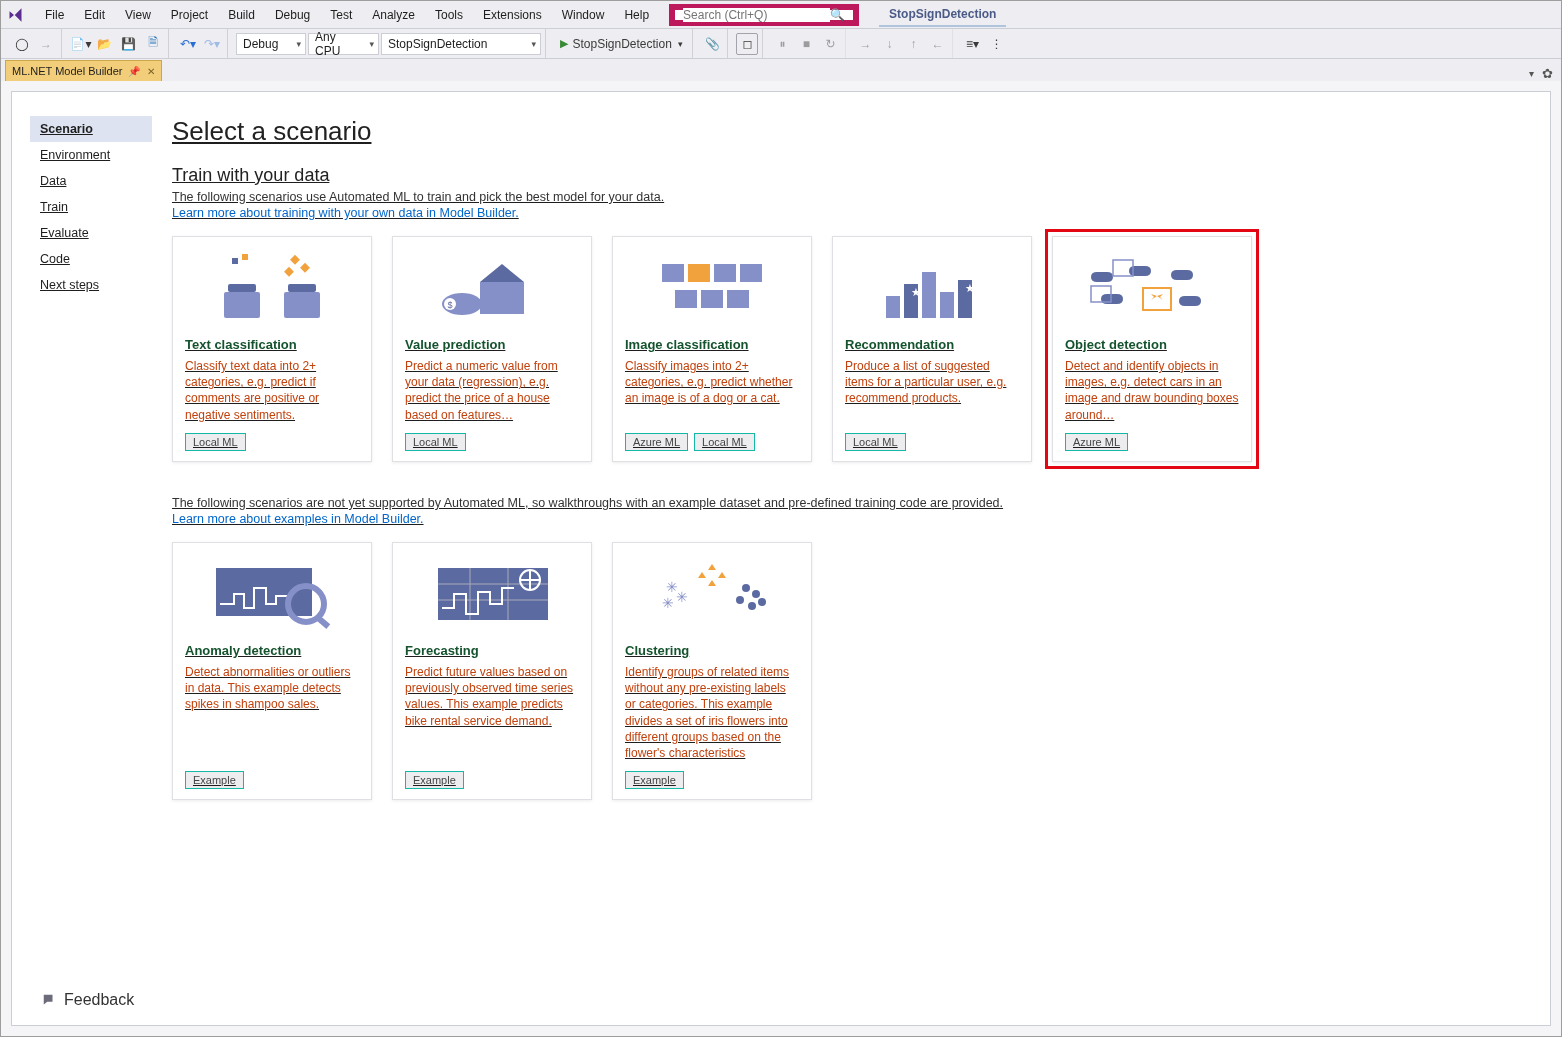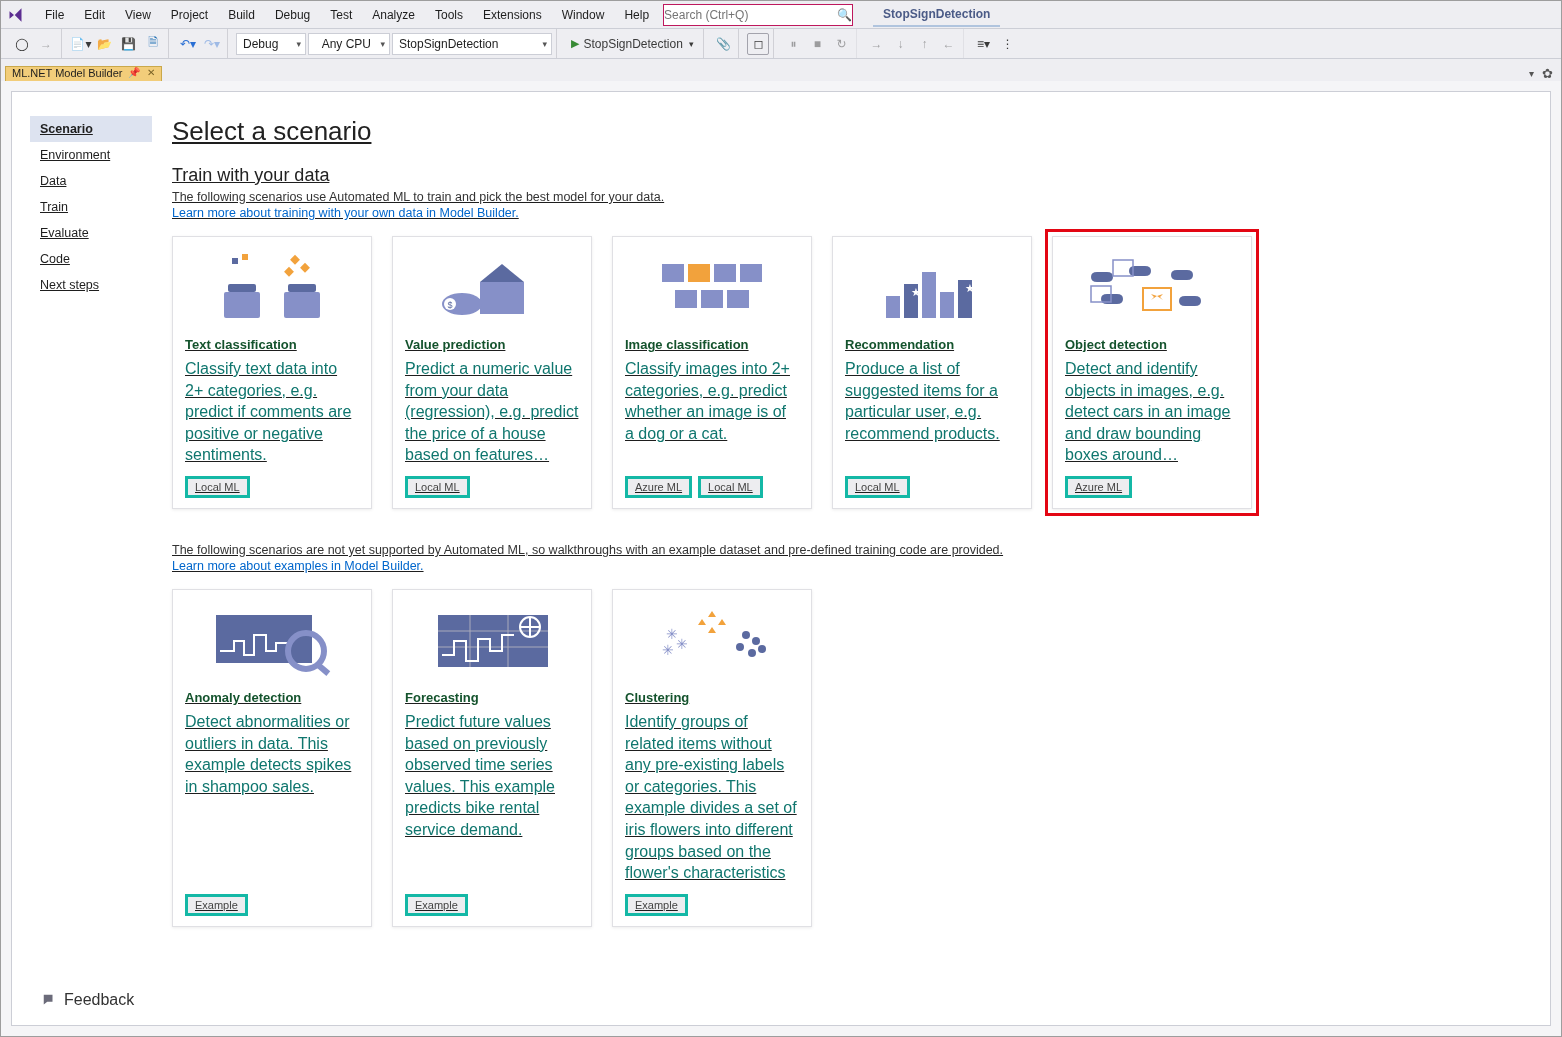--- a/index.html
+++ b/index.html
@@ -28,27 +28,27 @@
     width: 20px; height: 20px;
     display:flex; align-items:center; justify-content:center;
     margin-right:8px;
     color:#5c2d91;
   }
   .menu-item {
     padding: 4px 10px;
     cursor: default;
   }
   .searchbox {
-    margin-left: 4px;
+    margin-left: 10px;
     height: 22px;
     width: 190px;
-    border: 1px solid #be185d;
+    border: 6px solid #be185d;
     background: #fff;
     display:flex; align-items:center;
-    padding: 0 0;
+    padding: 0 8px;
     justify-content:space-between;
     color:#6a6a6a;
   }
   .searchbox input {
     border:none; outline:none; font-size:12px; width:100%;
     color:#6a6a6a;
   }
   .solution-name {
     margin-left: 20px;
     color:#4b5b87;
@@ -99,25 +99,25 @@
 
   
   .doc-tab-strip {
     height: 22px;
     display:flex; align-items:flex-end;
     background:#eeeef2;
     padding-left: 4px;
     justify-content:space-between;
   }
   .doc-tab {
-    height:15px;
+    height:21px;
     background:#f2cd7a;
     border:1px solid #caa84a;
     border-bottom:none;
-    display:flex; align-items:flex-start;
+    display:flex; align-items:center;
     padding: 0 6px;
     gap:6px;
     font-size:11px;
   }
   .doc-tab .pin, .doc-tab .close { font-size:10px; color:#7a6226; cursor:default;}
   .doc-tab-right { display:flex; align-items:center; gap:8px; padding-right:8px; color:#555;}
 
   
   .editor-area {
     position: relative;
@@ -181,24 +181,24 @@
     position:relative;
     background:#fff;
   }
   .card.highlighted { outline:3px solid #e30613; outline-offset:4px; }
   .card-illus {
     height: 78px;
     display:flex; align-items:center; justify-content:center;
     margin-bottom: 10px;
   }
   .card-title { font-weight:600; font-size:13px; margin-bottom:6px; color:#14532d;}
-  .card-desc { font-size:16px; color:#0f766e; line-height:1.35; flex:1; }
+  .card-desc { font-size:12px; color:#c2410c; line-height:1.35; flex:1; }
   .card-tags { display:flex; gap:6px; margin-top:10px; }
   .tag {
-    background:#ededf0; border:3px solid #14b8a6;
+    background:#ededf0; border:1px solid #14b8a6;
     font-size:11px; padding:2px 7px;
     color:#444;
   }
 
   
   .feedback {
     position:absolute;
     left: 30px;
     bottom: 16px;
     display:flex; align-items:center; gap:8px;
@@ -255,21 +255,21 @@
     <span class="tb-btn" style="color:#1f6fb4;">🗎</span>
   </div>
   <div class="tb-group">
     <span class="tb-btn" style="color:#2a6fd4;">↶▾</span>
     <span class="tb-btn" style="color:#2a6fd4;opacity:.4;">↷▾</span>
   </div>
   <div class="tb-group">
     <div class="tb-combo" style="width:70px;">
         <span>Debug</span>
       </div>
-    <div class="tb-combo" style="width:82px;justify-content:flex-end;">
+    <div class="tb-combo" style="width:71px;justify-content:flex-end;">
         <span>Any CPU</span>
       </div>
     <div class="tb-combo" style="width:160px;">
         <span>StopSignDetection</span>
       </div>
   </div>
   <div class="tb-group">
     <div class="tb-btn run-btn">
       <span class="play">▶</span>
       <span>StopSignDetection</span>

